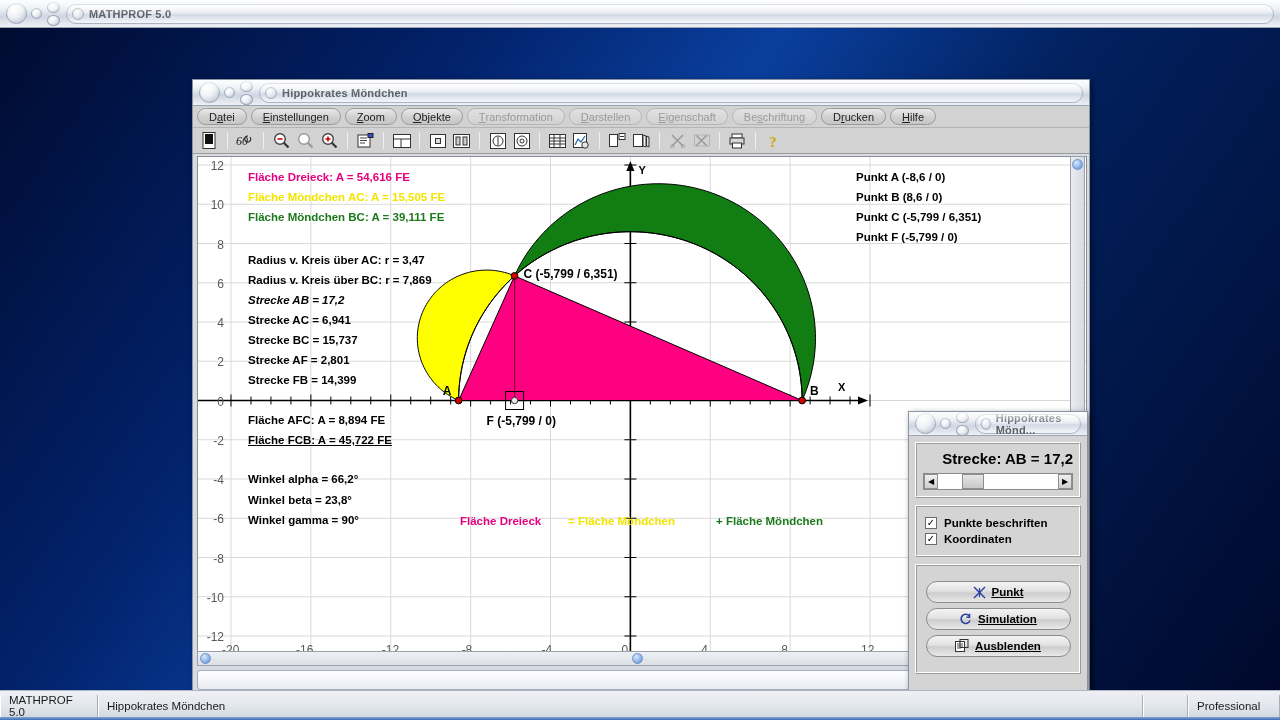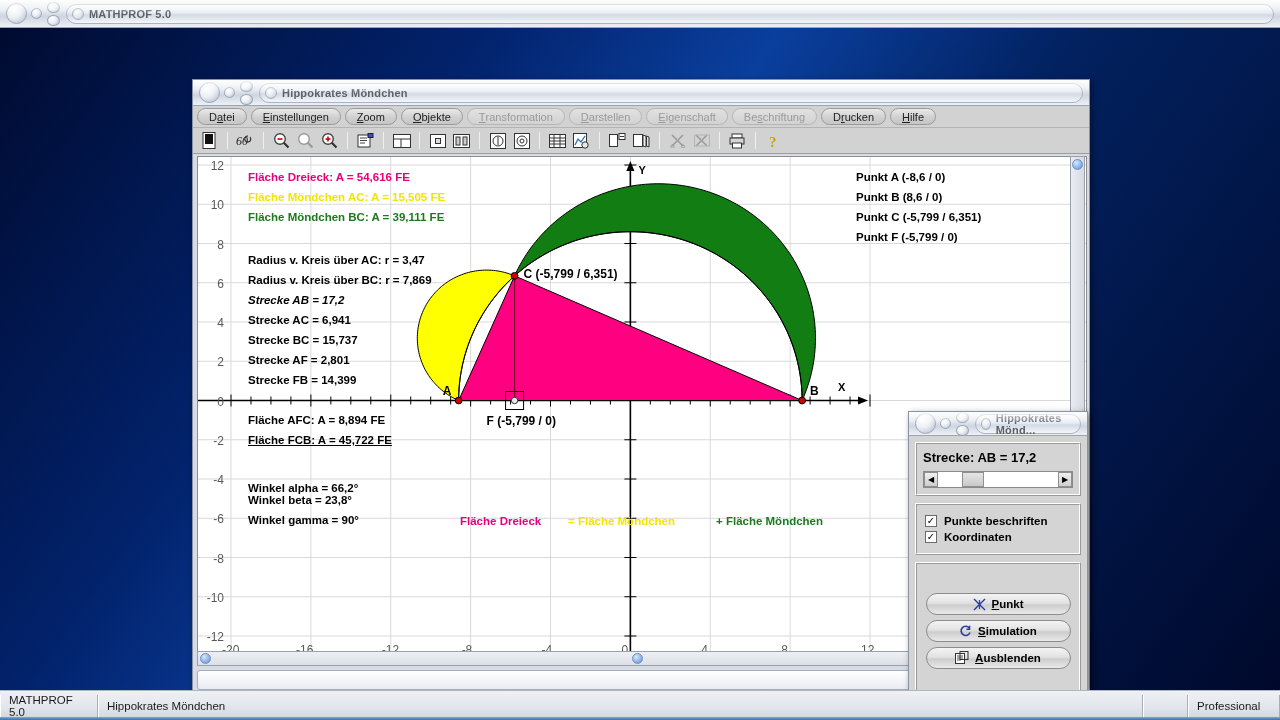--- a/index.html
+++ b/index.html
@@ -139,21 +139,21 @@
   }
   #ctrl-window .titlebar { height: 24px; }
   .group {
     background: #d4d4d4; border: 1px solid #fff; border-right-color:#9a9a9a; border-bottom-color:#9a9a9a;
     margin: 0;
   }
   .group-in {
     border: 1px solid #9a9a9a; border-right-color:#fff; border-bottom-color:#fff;
     padding: 6px;
   }
-  .slider-label { font-size: 13px; font-weight: bold; color: #000; text-align:left; margin-bottom:6px;}
+  .slider-label { font-size: 15px; font-weight: bold; color: #000; text-align:right; margin-bottom:6px;}
   .slider {
     height: 17px; background:#fff; border:1px solid #8a8a8a; display:flex; align-items:center;
     position: relative;
   }
   .sl-btn { width:14px; height:15px; background: linear-gradient(to bottom,#f0f0f0,#cfcfcf);
     border:1px solid #8f8f8f; display:flex;align-items:center;justify-content:center; font-size:8px;}
   .sl-thumb { position:absolute; left:38px; width:22px; height:15px;
     background: linear-gradient(to bottom,#e5e5e5,#c9c9c9); border:1px solid #8f8f8f;}
   .chk-row { display:flex; align-items:center; gap:7px; margin: 4px 0 4px 4px; }
   .chkbox { width:12px; height:12px; background:#fff; border:1px solid #6a6a6a;
@@ -481,21 +481,21 @@
             <div class="info-line" style="left: 50px; top: 54px; color: rgb(28, 122, 28);">Fläche Möndchen BC: A = 39,111 FE</div>
             <div class="info-line" style="left: 50px; top: 97px; color: rgb(0, 0, 0);">Radius v. Kreis über AC:  r = 3,47</div>
             <div class="info-line" style="left: 50px; top: 117px; color: rgb(0, 0, 0);">Radius v. Kreis über BC:  r = 7,869</div>
             <div class="info-line" style="left: 50px; top: 137px; color: rgb(0, 0, 0); font-style: italic;">Strecke AB = 17,2</div>
             <div class="info-line" style="left: 50px; top: 157px; color: rgb(0, 0, 0);">Strecke AC = 6,941</div>
             <div class="info-line" style="left: 50px; top: 177px; color: rgb(0, 0, 0);">Strecke BC = 15,737</div>
             <div class="info-line" style="left: 50px; top: 197px; color: rgb(0, 0, 0);">Strecke AF = 2,801</div>
             <div class="info-line" style="left: 50px; top: 217px; color: rgb(0, 0, 0);">Strecke FB = 14,399</div>
             <div class="info-line" style="left: 50px; top: 257px; color: rgb(0, 0, 0);">Fläche AFC: A = 8,894 FE</div>
             <div class="info-line" style="left: 50px; top: 277px; color: rgb(0, 0, 0); text-decoration: underline;">Fläche FCB: A = 45,722 FE</div>
-            <div class="info-line" style="left: 50px; top: 325px; color: rgb(0, 0, 0);">Winkel alpha = 66,2°</div>
+            <div class="info-line" style="left: 50px; top: 316px; color: rgb(0, 0, 0);">Winkel alpha = 66,2°</div>
             <div class="info-line" style="left: 50px; top: 337px; color: rgb(0, 0, 0);">Winkel beta = 23,8°</div>
             <div class="info-line" style="left: 50px; top: 357px; color: rgb(0, 0, 0);">Winkel gamma = 90°</div>
             <div class="info-line" style="left: 658px; top: 14px; color: rgb(0, 0, 0);">Punkt A (-8,6 / 0)</div>
             <div class="info-line" style="left: 658px; top: 34px; color: rgb(0, 0, 0);">Punkt B (8,6 / 0)</div>
             <div class="info-line" style="left: 658px; top: 54px; color: rgb(0, 0, 0);">Punkt C (-5,799 / 6,351)</div>
             <div class="info-line" style="left: 658px; top: 74px; color: rgb(0, 0, 0); text-align: right;">Punkt F (-5,799 / 0)</div>
             <div class="info-line" style="left: 244.644px; top: 226.5px; color: rgb(0, 0, 0); font-size: 12px;">A</div>
             <div class="info-line" style="left: 612.106px; top: 226.5px; color: rgb(0, 0, 0); font-size: 12px;">B</div>
             <div class="info-line" style="left: 325.576px; top: 109.862px; color: rgb(0, 0, 0); font-size: 12px;">C (-5,799 / 6,351)</div>
             <div class="info-line" style="left: 288.576px; top: 256.5px; color: rgb(0, 0, 0); font-size: 12px;">F (-5,799 / 0)</div>
@@ -578,21 +578,21 @@
                 <span class="chk-label">Punkte beschriften</span>
               </div>
               <div class="chk-row">
                 <div class="chkbox">✓</div>
                 <span class="chk-label">Koordinaten</span>
               </div>
             </div>
         </div>
 
         <div class="group" style="margin-top:7px;">
-          <div class="group-in" id="btn-host" style="padding:24px 4px;">
+          <div class="group-in" id="btn-host" style="padding:10px 4px;text-decoration:underline;">
               <div class="ctrl-btn">
                 <span style="display: flex;">
                   <svg width="13" height="13" viewBox="0 0 13 13">
                     <line x1="1" y1="1" x2="12" y2="12" stroke="#2b3fa0" stroke-width="1.4"></line>
                     <line x1="12" y1="1" x2="1" y2="12" stroke="#2b3fa0" stroke-width="1.4"></line>
                     <line x1="6.5" y1="2" x2="6.5" y2="11" stroke="#2b3fa0" stroke-width="1.2"></line>
                   </svg>
                 </span>
                 <span><u>P</u>unkt</span>
               </div>

